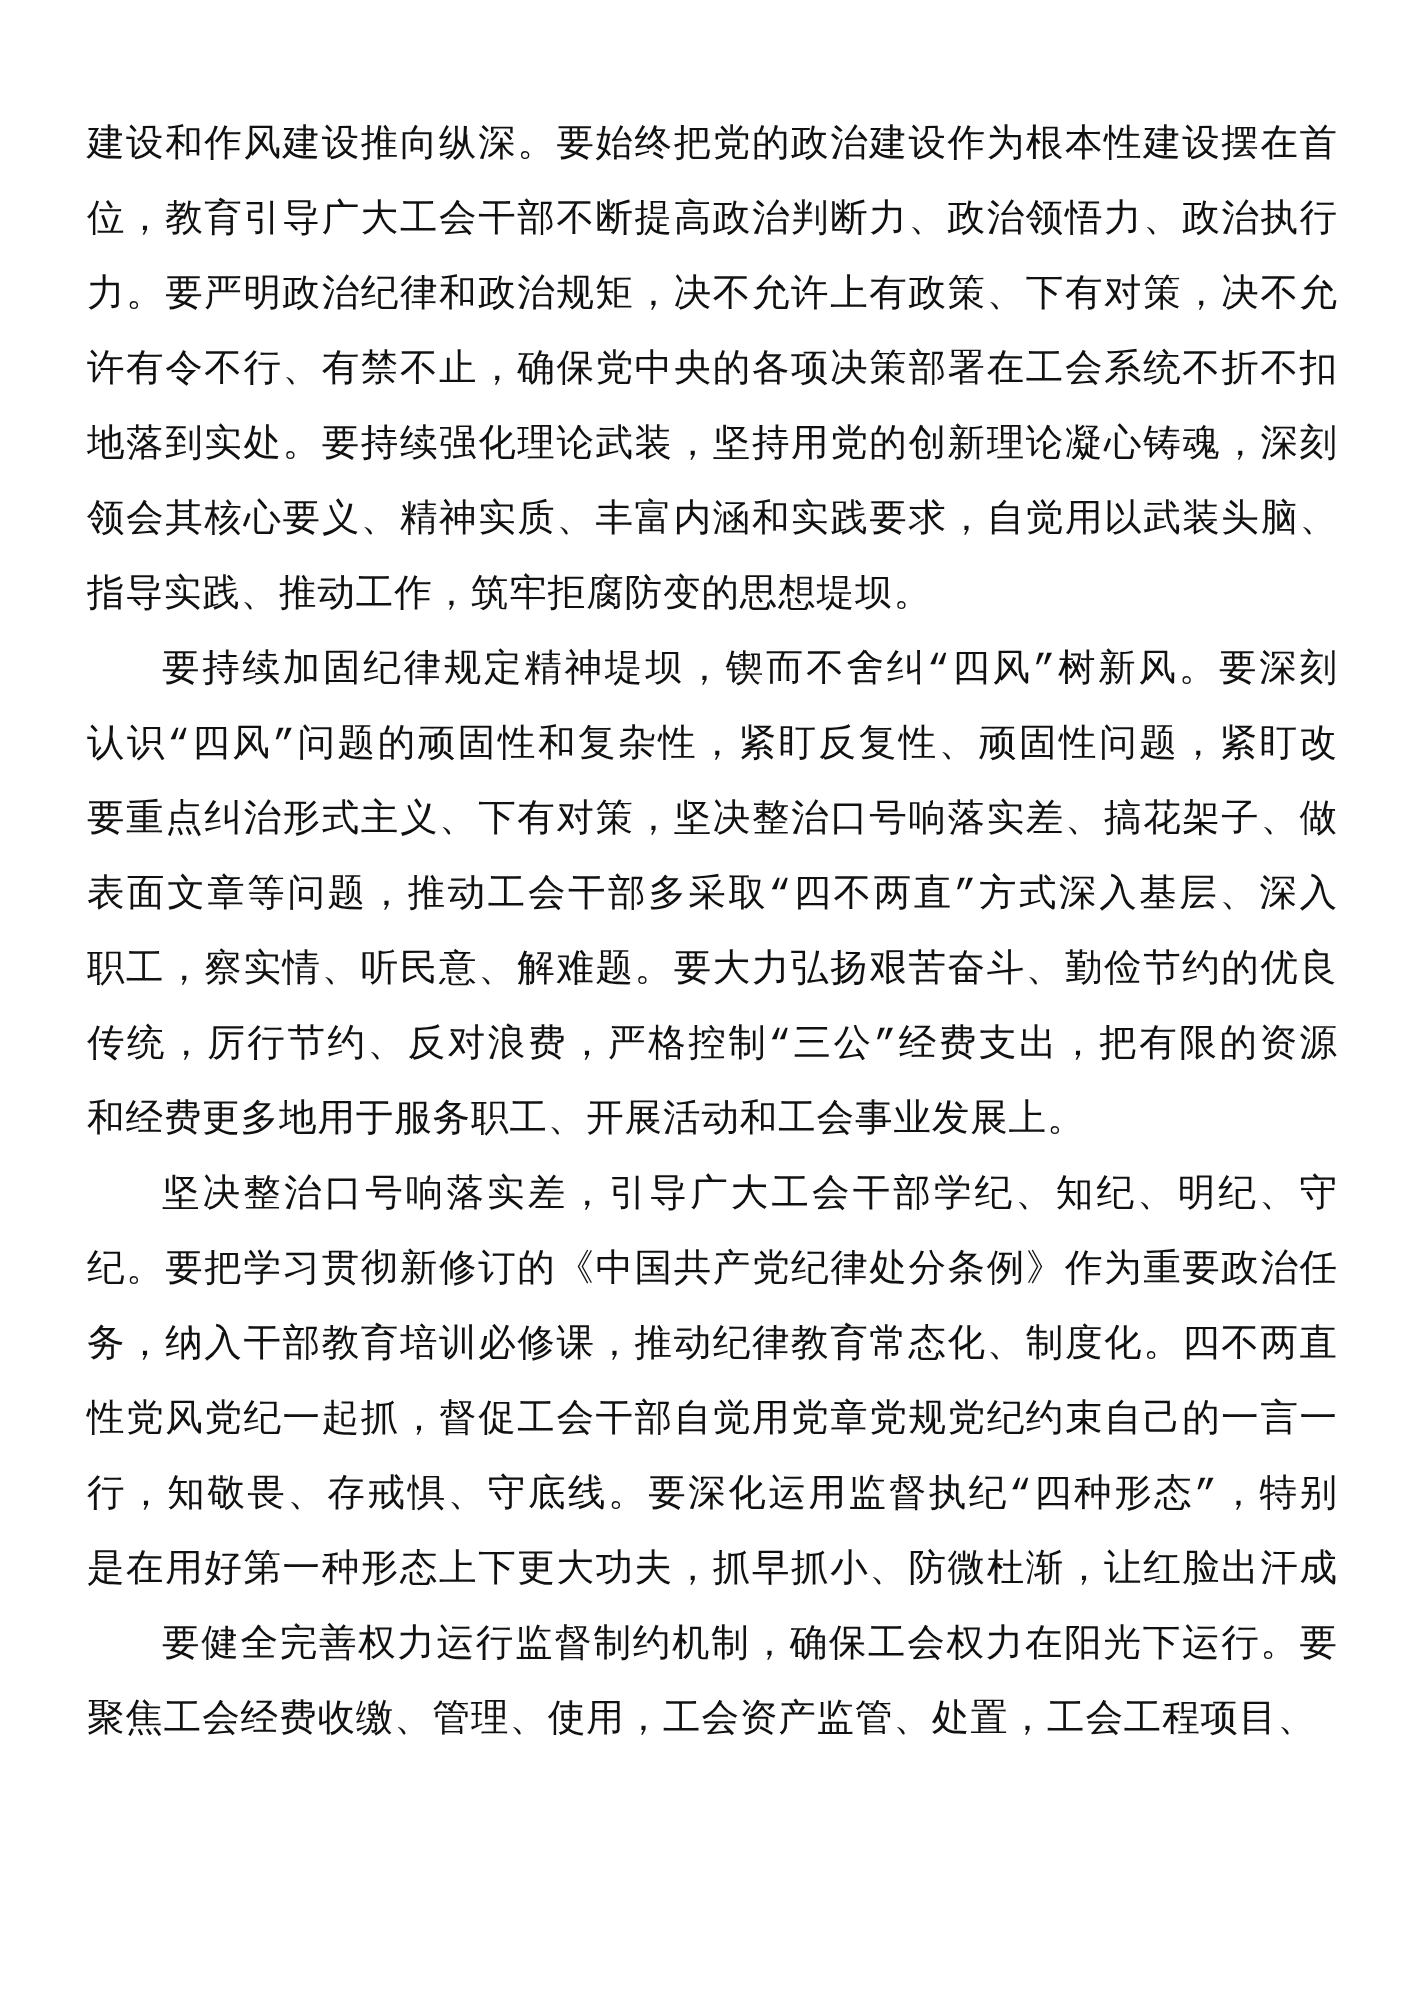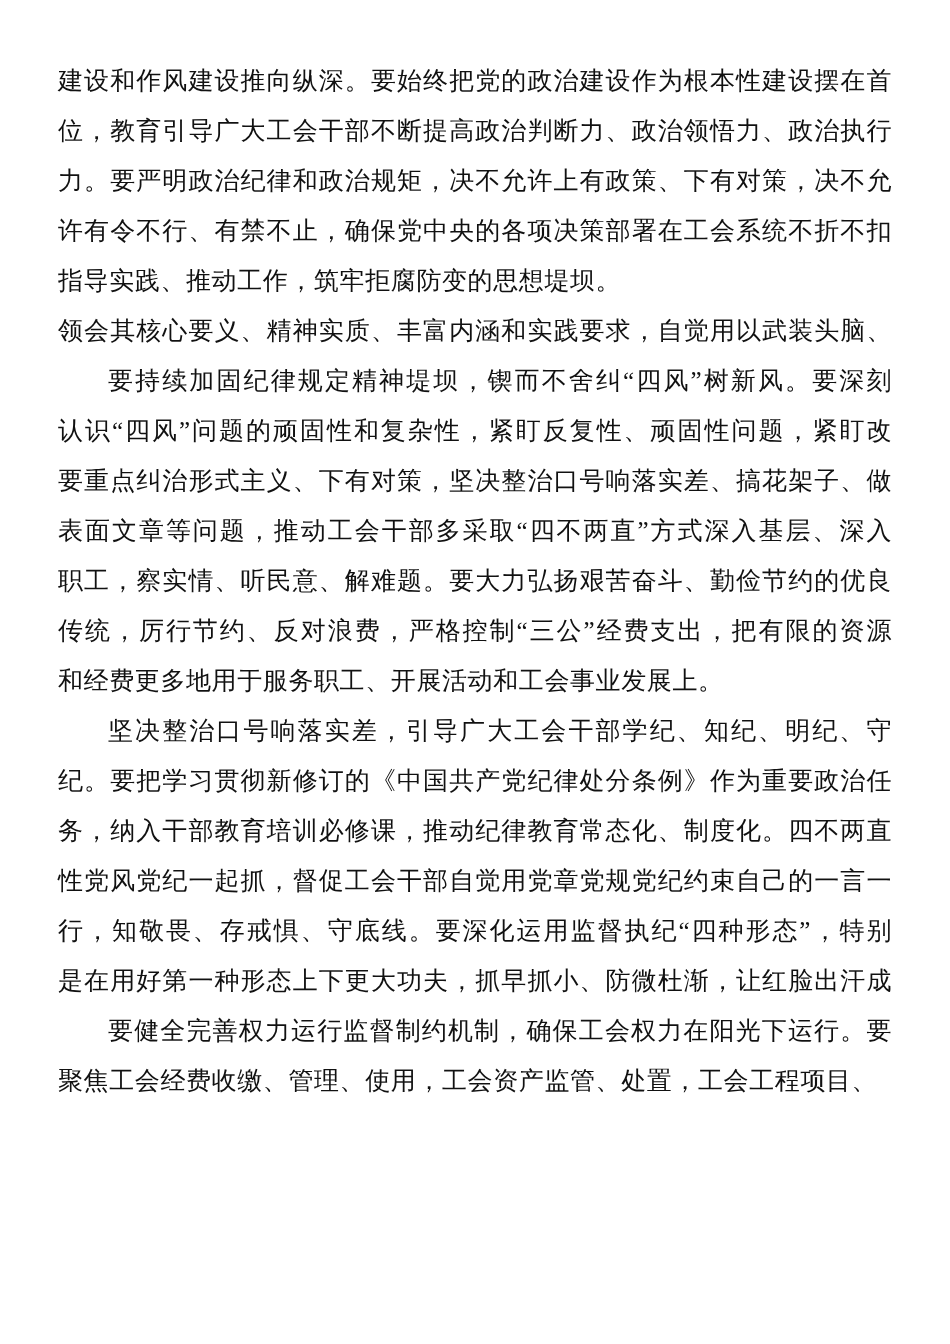--- a/index.html
+++ b/index.html
@@ -9,24 +9,24 @@
     }
     body {
       width: 950px;
       height: 1344px;
       overflow: hidden;
       position: relative;
     }
     .page {
       position: absolute;
       left: 58px;
-      top: 56px;
+      top: 72px;
       width: 834px;
       color: #111111;
-      font-family: Liberation Serif, serif;
+      font-family: Liberation Mono, monospace;
       font-size: 25px;
       line-height: 50px;
       letter-spacing: 0.6px;
     }
     .para {
       margin: 0;
       padding: 0;
       text-align: justify;
       text-align-last: left;
     }
@@ -46,22 +46,23 @@
   </style>
 </head>
 <body>
 
 <div class="page">
   <div class="para">
     <span class="line">建设和作风建设推向纵深。要始终把党的政治建设作为根本性建设摆在首</span>
     <span class="line">位，教育引导广大工会干部不断提高政治判断力、政治领悟力、政治执行</span>
     <span class="line">力。要严明政治纪律和政治规矩，决不允许上有政策、下有对策，决不允</span>
     <span class="line">许有令不行、有禁不止，确保党中央的各项决策部署在工会系统不折不扣</span>
+    <span class="line">地落到实处。要持续强化理论武装，坚持用党的创新理论凝心铸魂，深刻</span>
+    <span class="line">领会其核心要义、精神实质、丰富内涵和实践要求，自觉用以武装头脑、</span>
     <span class="line last">指导实践、推动工作，筑牢拒腐防变的思想堤坝。</span>
-    <span class="line">领会其核心要义、精神实质、丰富内涵和实践要求，自觉用以武装头脑、</span>
   </div>
 
   <div class="para">
     <span class="line indent">要持续加固纪律规定精神堤坝，锲而不舍纠“四风”树新风。要深刻</span>
     <span class="line">认识“四风”问题的顽固性和复杂性，紧盯反复性、顽固性问题，紧盯改</span>
     <span class="line">要重点纠治形式主义、下有对策，坚决整治口号响落实差、搞花架子、做</span>
     <span class="line">表面文章等问题，推动工会干部多采取“四不两直”方式深入基层、深入</span>
     <span class="line">职工，察实情、听民意、解难题。要大力弘扬艰苦奋斗、勤俭节约的优良</span>
     <span class="line">传统，厉行节约、反对浪费，严格控制“三公”经费支出，把有限的资源</span>
     <span class="line last">和经费更多地用于服务职工、开展活动和工会事业发展上。</span>

